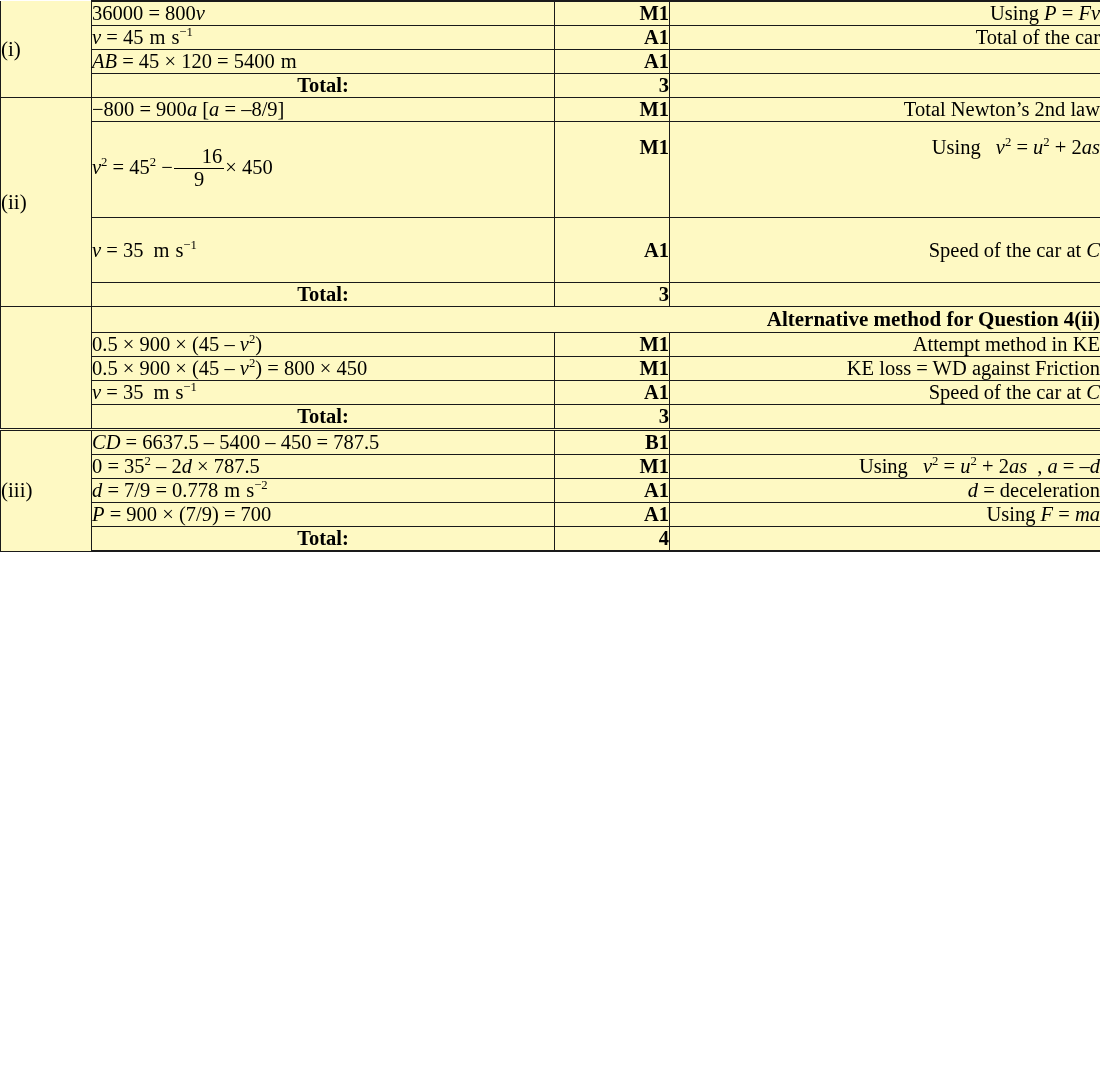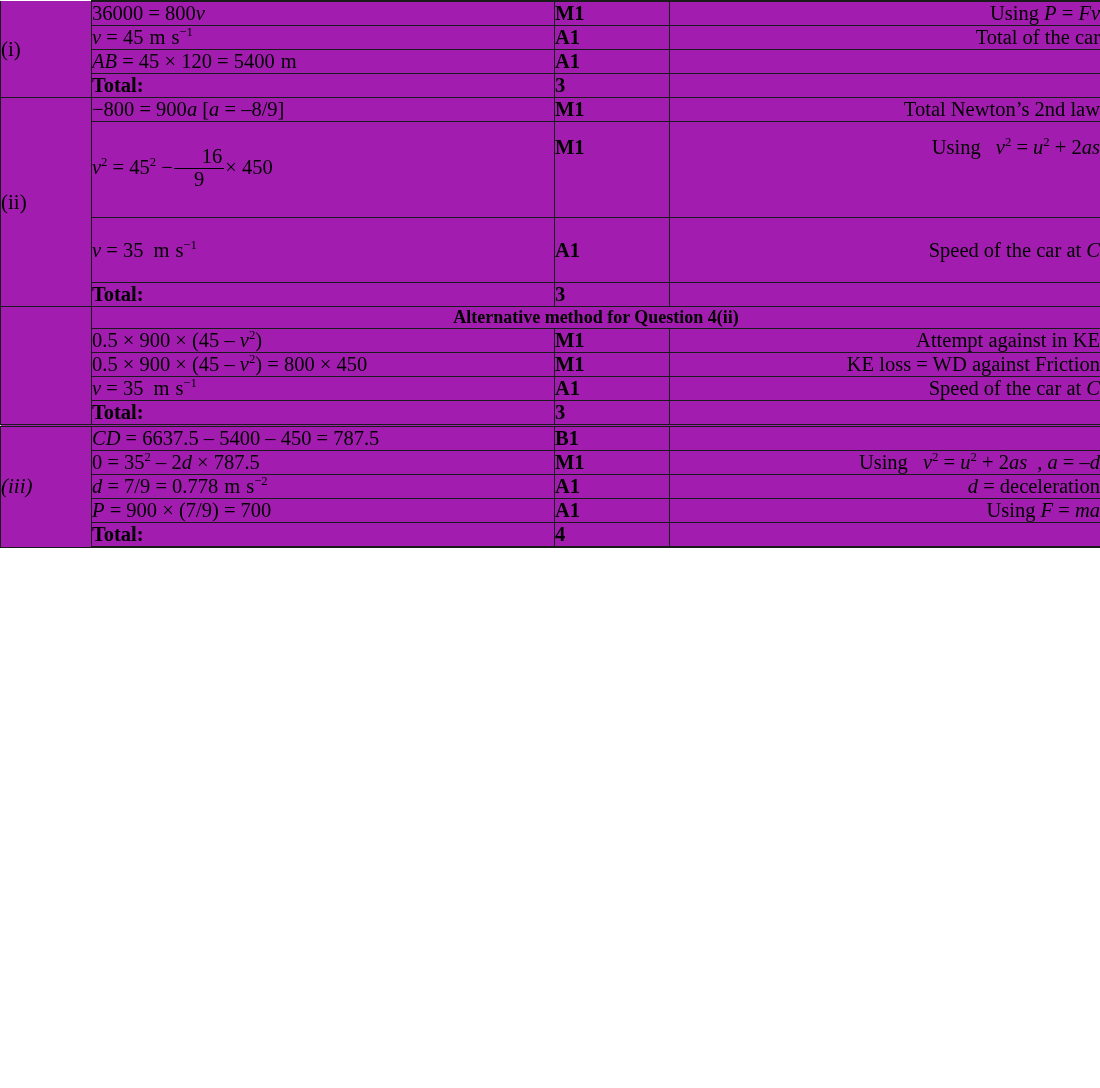--- a/index.html
+++ b/index.html
@@ -31,21 +31,21 @@
 
   col.c-label { width: 91px; }
   col.c-work  { width: 463px; }
   col.c-mark  { width: 115px; }
   col.c-note  { width: 431px; }
 
   table.ms td {
     border: 1px solid #1a1a1a;
     padding: 0;
     vertical-align: middle;
-    background: #a21caf;
+    background: #fef9c3;
   }
 
   
   td.label {
     border-left: none;
     border-top: none;
     border-bottom: none;
     border-right: 2px solid #1a1a1a;
     padding-left: 0px;
     font-size: 21px;
@@ -53,49 +53,50 @@
     padding-top: 14px;
     text-align: left;
   }
 
   td.work {
     padding: 6px 0 6px 14px;
     text-align: left;
     border-left: 2px solid #1a1a1a;
   }
   td.mark {
+    text-align: right;
     padding: 6px 18px 6px 6px;
     font-weight: bold;
     font-size: 20.5px;
   }
   td.note {
     text-align: right;
     padding: 6px 8px 6px 10px;
   }
 
   td.total-label {
-    text-align: left;
+    text-align: center;
     padding: 6px 22px 6px 6px;
     font-weight: bold;
     border-left: 2px solid #1a1a1a;
   }
 
   td.althead {
-    text-align: center;
+    text-align: right;
     font-weight: bold;
-    font-size: 18px;
+    font-size: 21px;
     padding: 14px 0 16px 0;
     border-left: 2px solid #1a1a1a;
     border-top: 2px solid #1a1a1a;
     border-bottom: 2px solid #1a1a1a;
   }
 
   
   tr.sec-rule-top > td { border-top: 3px double #1a1a1a; }
-  tr.sec-rule-top > td.label { border-top: 3px double #1a1a1a; font-style: italic; }
+  tr.sec-rule-top > td.label { border-top: 3px double #1a1a1a; }
   tr.single-rule-top > td { border-top: 1.6px solid #1a1a1a; }
   tr.single-rule-top > td.label { border-top: 1.6px solid #1a1a1a; margin-left: 48px; }
 
   tr.first-row > td { border-top: 2.5px solid #1a1a1a; }
   tr.first-row > td.label { border-top: none; }
 
   tr.last-row > td { border-bottom: 2px solid #1a1a1a; }
 
   .it { font-style: italic; }
   sup { font-size: 0.62em; vertical-align: super; line-height: 0; }
@@ -172,21 +173,21 @@
       </tr>
 
       <tr>
         <td class="label" rowspan="5"></td>
         <td class="althead" colspan="3">Alternative method for Question 4(ii)</td>
       </tr>
 
       <tr>
         <td class="work">0.5 × 900 × (45 – <span class="it">v</span><sup>2</sup>)</td>
         <td class="mark">M1</td>
-        <td class="note">Attempt against in KE</td>
+        <td class="note">Attempt method in KE</td>
       </tr>
       <tr>
         <td class="work">0.5 × 900 × (45 – <span class="it">v</span><sup>2</sup>) = 800 × 450</td>
         <td class="mark">M1</td>
         <td class="note">KE loss = WD against Friction</td>
       </tr>
       <tr>
         <td class="work"><span class="it">v</span> = 35<span class="spw"></span>m<span class="sp"></span>s<sup>−1</sup></td>
         <td class="mark">A1</td>
         <td class="note">Speed of the car at <span class="it">C</span></td>

